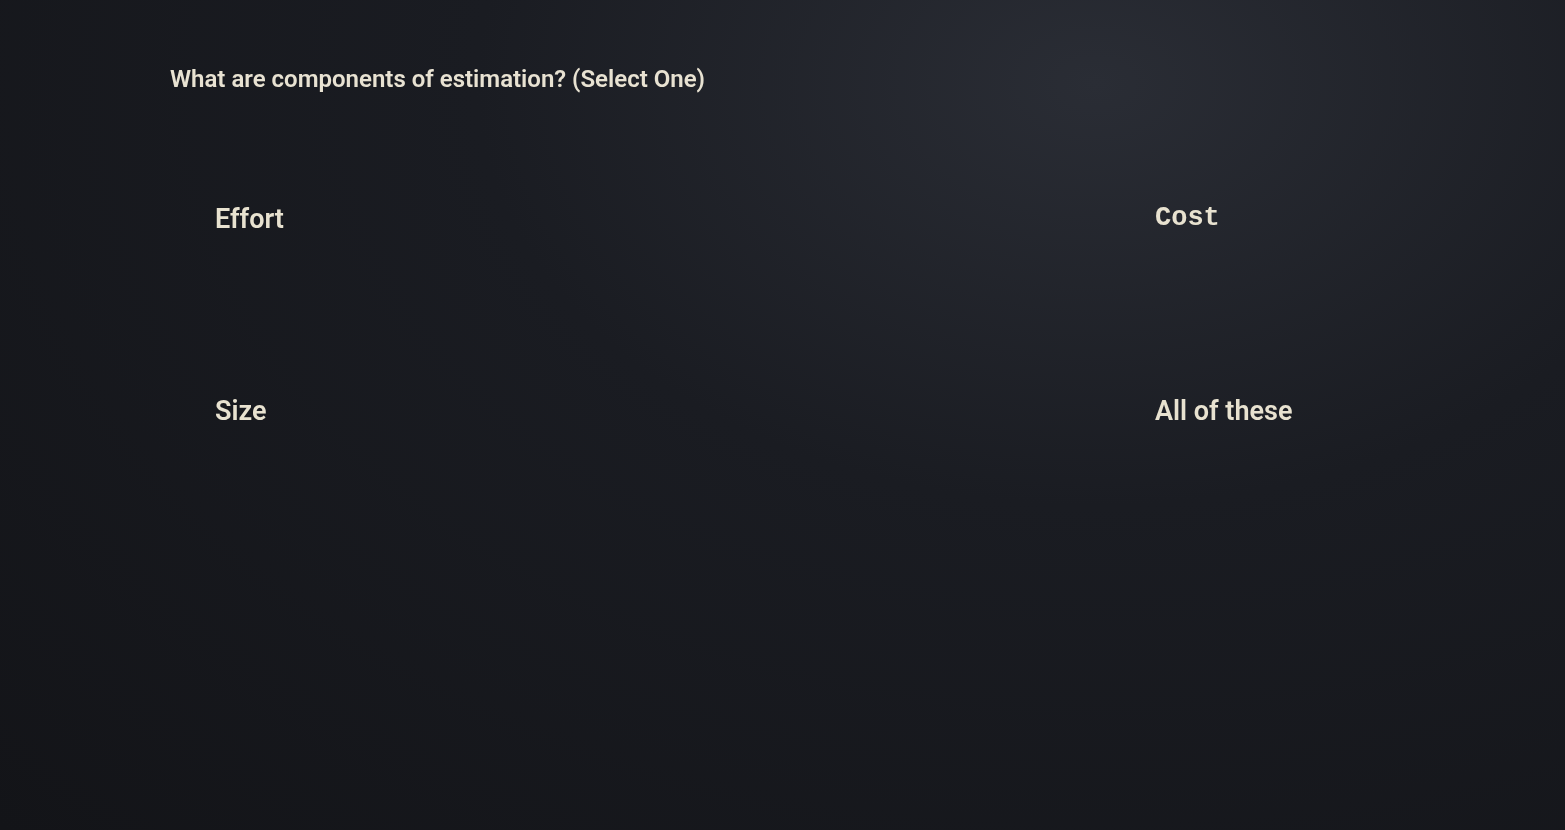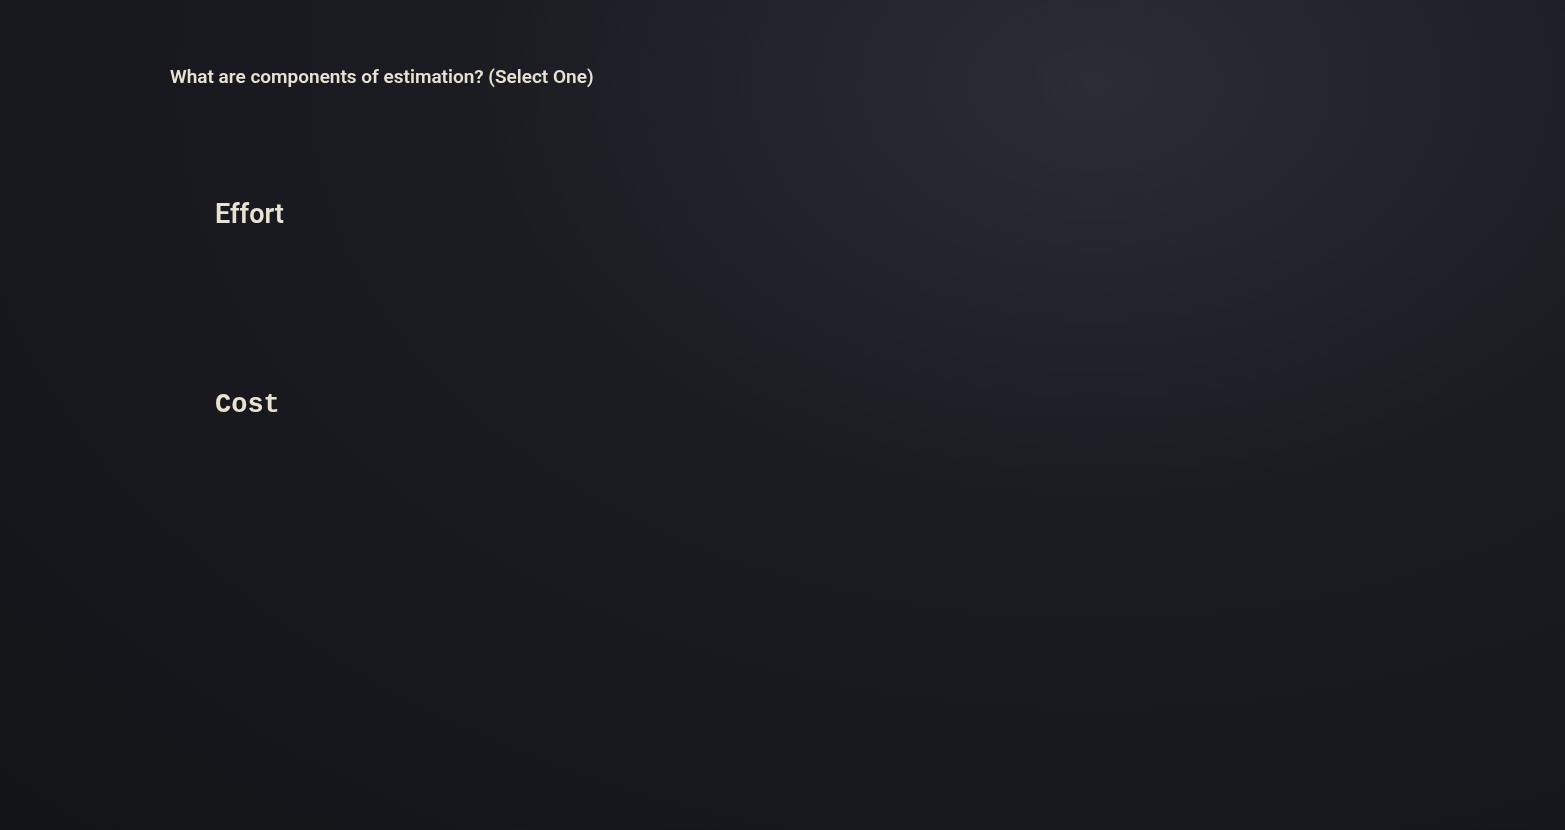--- a/index.html
+++ b/index.html
@@ -22,28 +22,28 @@
       font-size: 44px;
       font-weight: 700;
       color: #f4f0e4;
       margin-bottom: 55px;
       letter-spacing: -0.5px;
     }
     .header .type-value {
       font-weight: 700;
     }
     .question-text {
-      font-size: 19px;
+      font-size: 24px;
       font-weight: 600;
       color: #e8e2d2;
       margin-bottom: 110px;
     }
     .options-grid {
       display: grid;
-      grid-template-columns: 1fr;
+      grid-template-columns: 1fr 1fr;
       column-gap: 700px;
       row-gap: 160px;
       padding-left: 45px;
     }
     .option {
       font-size: 27px;
       font-weight: 600;
       color: #e8e2d0;
       cursor: pointer;
       white-space: nowrap;
@@ -54,14 +54,16 @@
     }
   </style>
 </head>
 <body>
 
 <div class="container">
   <div class="question-text">What are components of estimation? (Select One)</div>
   <div class="options-grid">
     <div class="option">Effort</div>
     <div class="option option-right">Cost</div>
+    <div class="option">Size</div>
+    <div class="option">All of these</div>
   </div>
 </div>
 
 </body></html>

